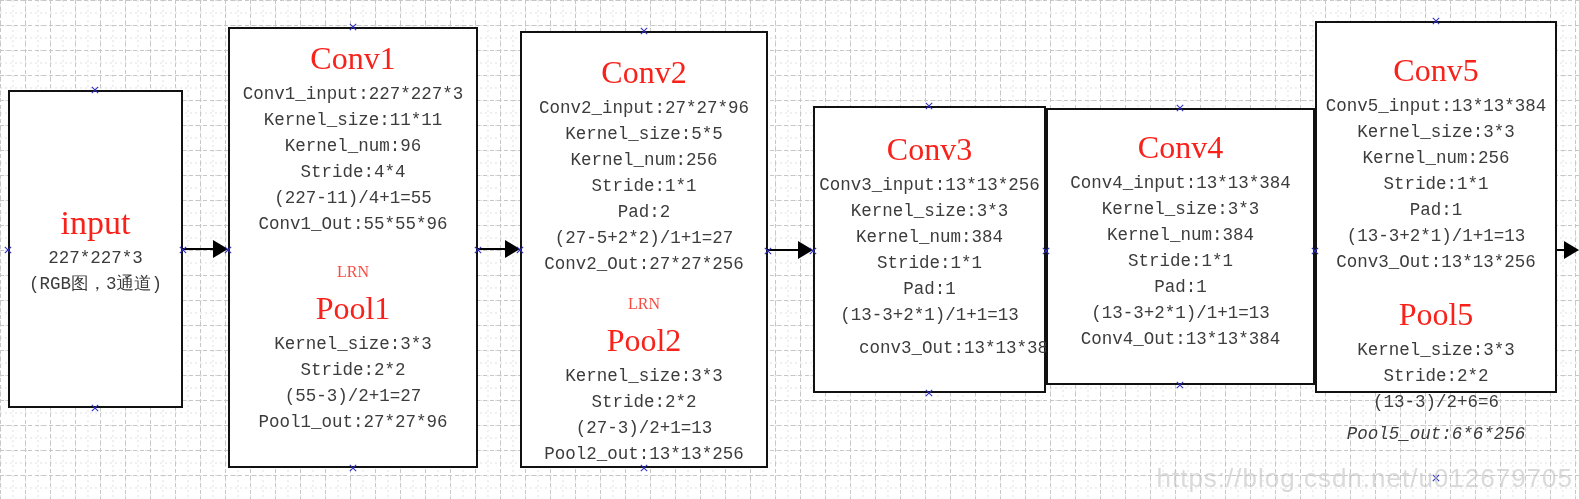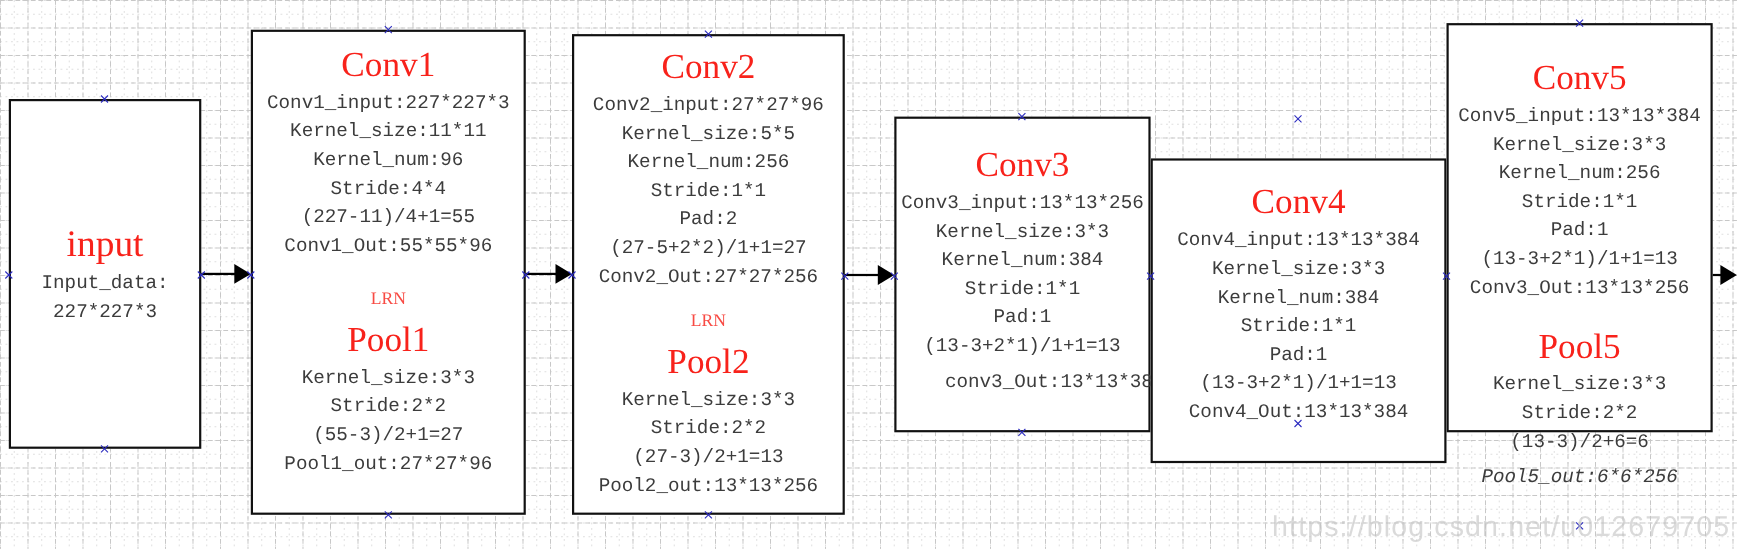--- a/index.html
+++ b/index.html
@@ -54,23 +54,23 @@
   }
   .spec{
     font-family:"Liberation Mono", monospace;
     font-size:17.5px;
     line-height:26px;
     white-space:nowrap;
   }
   
   #node-input{left:8px;top:90px;width:175px;height:318px;display:flex;flex-direction:column;justify-content:center;}
   #node-conv1{left:228px;top:27px;width:250px;height:441px;padding-top:6px;}
-  #node-conv2{left:520px;top:31px;width:248px;height:437px;padding-top:4px;}
+  #node-conv2{left:520px;top:31px;width:248px;height:437px;padding-top:16px;}
   #node-conv3{left:813px;top:106px;width:233px;height:287px;padding-top:18px;}
-  #node-conv4{left:1046px;top:108px;width:269px;height:277px;padding-top:14px;margin-top:36px;}
+  #node-conv4{left:1046px;top:108px;width:269px;height:277px;padding-top:14px;}
   #node-conv5{left:1315px;top:21px;width:242px;height:372px;padding-top:24px;}
   #node-conv1 .lrn-label{margin-top:22px;}
   #node-conv2 .lrn-label{margin-top:14px;}
   #node-conv3 .spec-last{margin-top:7px;margin-left:44px;}
   #node-conv5 .pool-title{margin-top:16px;}
   #node-conv5 .spec-last{margin-top:6px;font-style:italic;}
   
   .arrow{position:absolute;height:0;z-index:3;}
   .arrow .shaft{position:absolute;left:0;right:11px;top:-1px;border-top:2px solid #000;}
   .arrow .head{
@@ -101,22 +101,22 @@
     pointer-events:none;
   }
 </style>
 </head>
 <body>
 
 <div class="stage">
 
   <div class="node" id="node-input">
     <div class="input-title">input</div>
-    <div class="spec">Input_data:</div>
     <div class="spec">227*227*3</div>
+    <div class="spec">(RGB图，3通道)</div>
   </div>
 
   <div class="node" id="node-conv1">
     <div class="conv-title">Conv1</div>
     <div class="spec">Conv1_input:227*227*3</div>
     <div class="spec">Kernel_size:11*11</div>
     <div class="spec">Kernel_num:96</div>
     <div class="spec">Stride:4*4</div>
     <div class="spec">(227-11)/4+1=55</div>
     <div class="spec">Conv1_Out:55*55*96</div>

